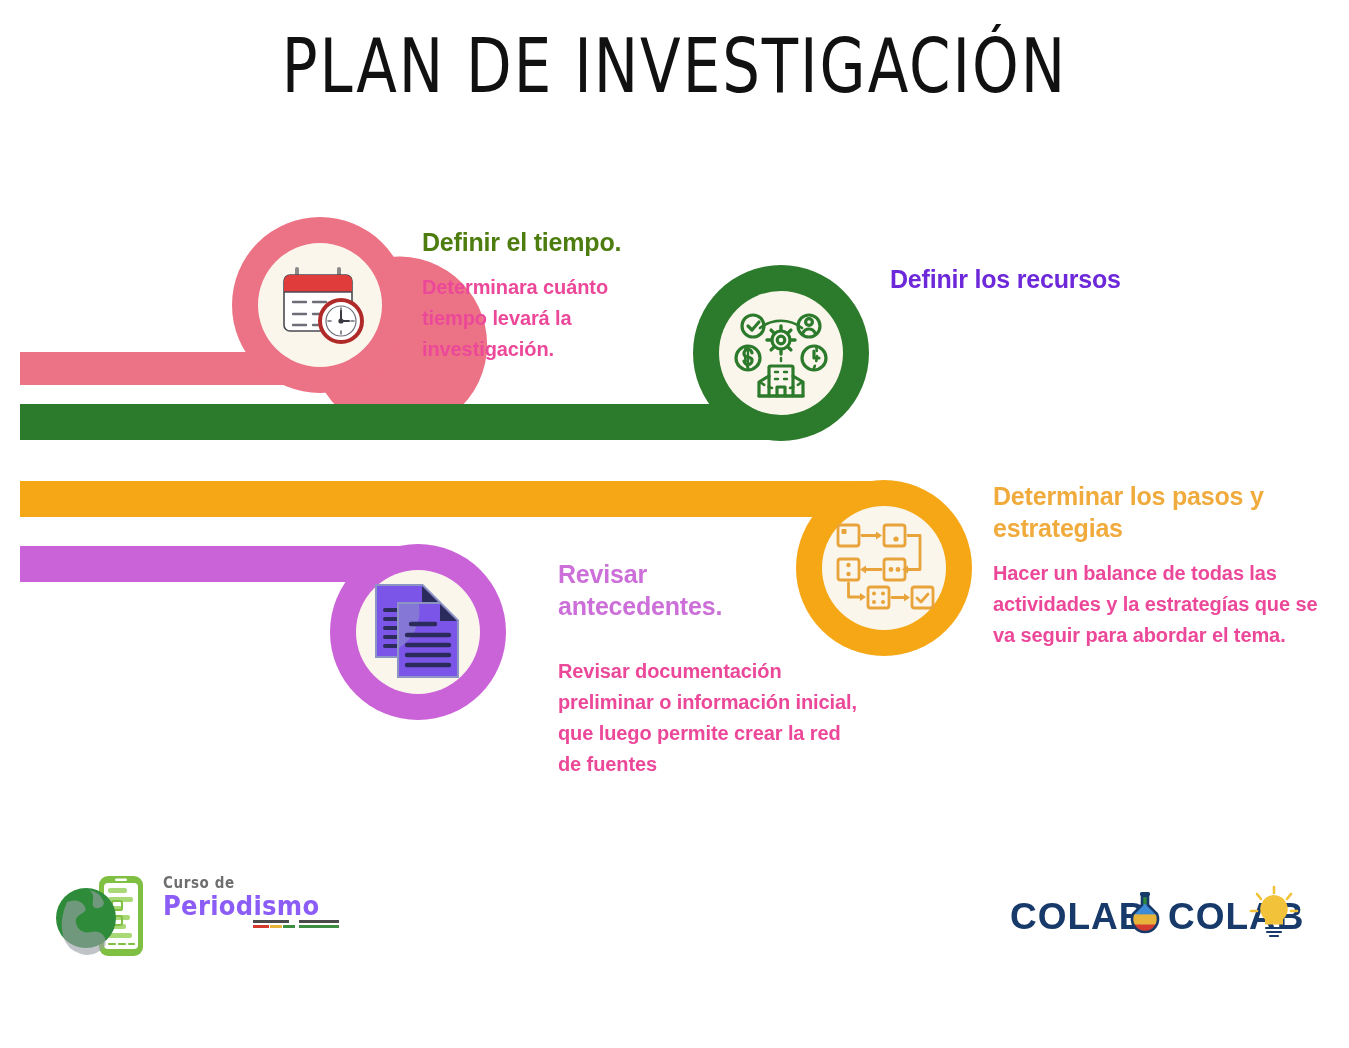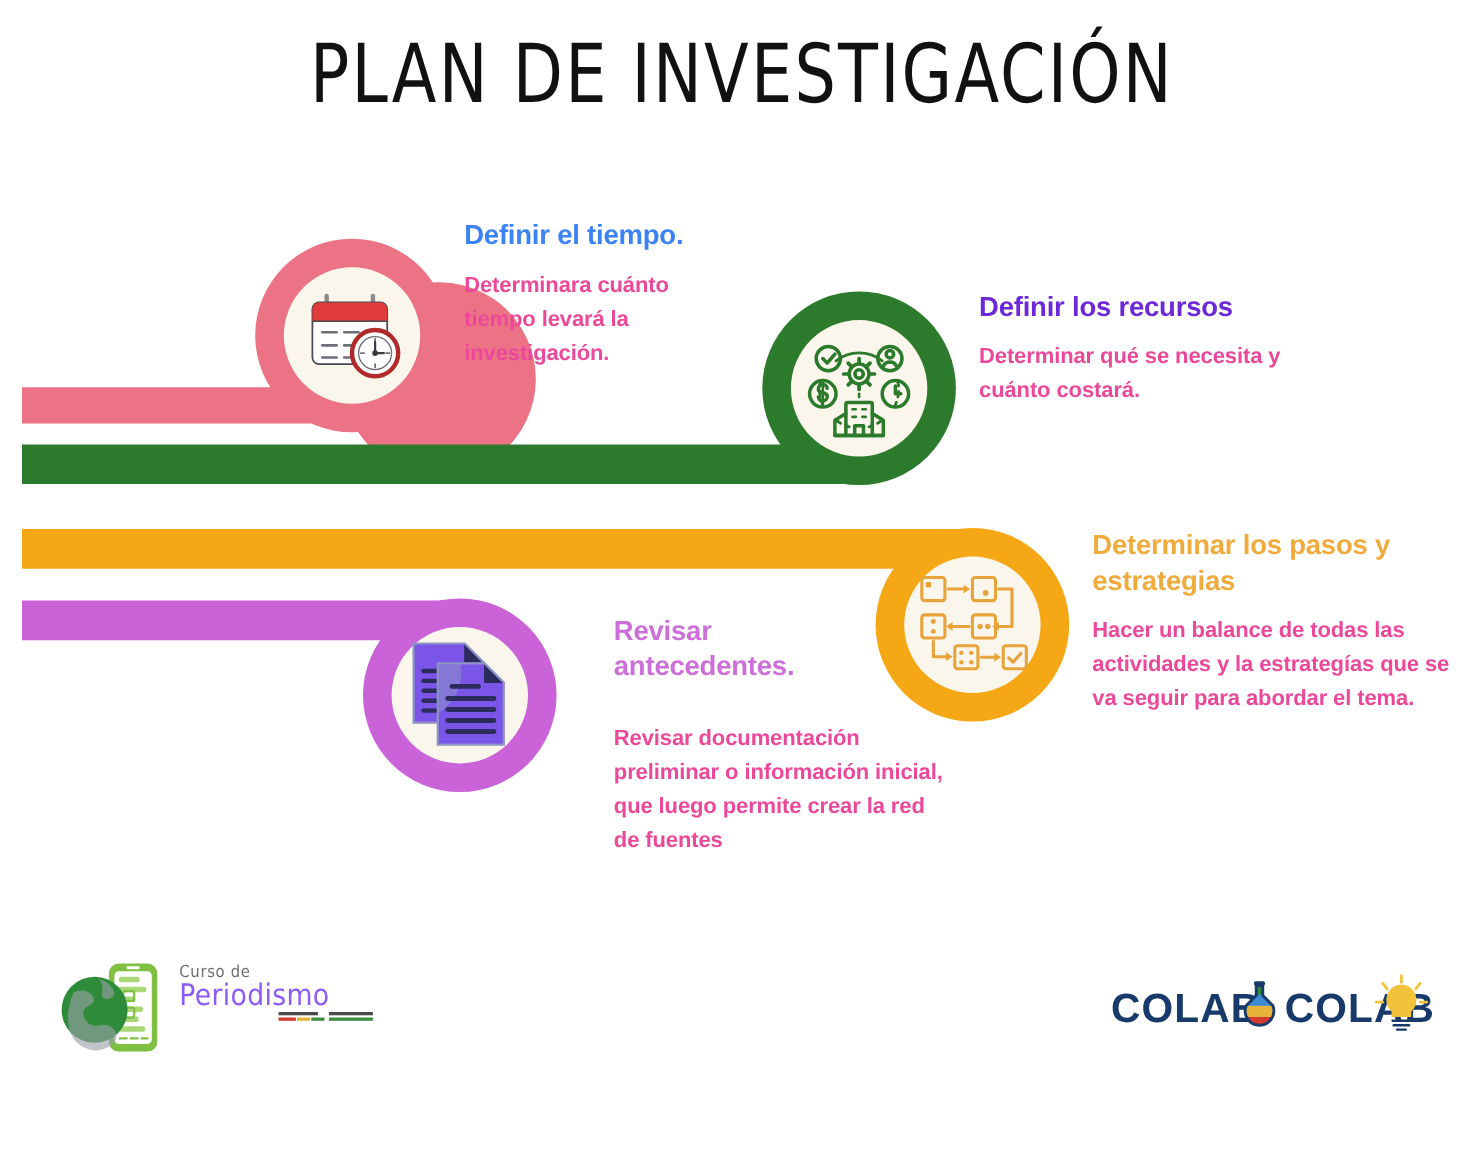--- a/index.html
+++ b/index.html
@@ -42,21 +42,21 @@
     letter-spacing:-0.2px;
   }
   .body{
     font-size:20px;font-weight:bold;line-height:1.55;color:#ec4899;
     margin:0;letter-spacing:-0.1px;
   }
 
   
   .logo-left{position:absolute;left:55px;top:874px;width:300px;height:84px;}
   .logo-right{position:absolute;left:1010px;top:888px;width:290px;height:70px;}
-  .cpm-text{position:absolute;left:108px;top:2px;width:210px;}
+  .cpm-text{position:absolute;left:108px;top:2px;width:210px;font-weight:bold;}
   .cpm-curso{
     font-family:"DejaVu Sans Condensed","DejaVu Sans",sans-serif;
     font-size:15px;color:#6e6e6e;letter-spacing:.6px;line-height:1;
   }
   .cpm-l1,.cpm-l2{
     font-family:"DejaVu Sans Condensed","DejaVu Sans",sans-serif;
     font-size:27px;color:#8b5cf6;letter-spacing:.3px;line-height:1.08;
     white-space:nowrap;
   }
   .colab{
@@ -248,27 +248,26 @@
           <line x1="42" y1="59" x2="84" y2="59"></line>
           <line x1="42" y1="69" x2="84" y2="69"></line>
           <line x1="42" y1="79" x2="84" y2="79"></line>
           <line x1="42" y1="89" x2="84" y2="89"></line>
         </g>
       </svg>
     </div>
   </div>
 
   <div class="block" style="left:422px;top:198px;width:290px;">
-    <div class="head" style="color:#3b82f6;">Definir el tiempo.</div>
+    <div class="head" style="color:#4d7c0f;margin-top:28px;">Definir el tiempo.</div>
     <div class="body" style="width:240px;">Determinara cuánto tiempo levará la investigación.</div>
   </div>
 
   <div class="block" style="left:890px;top:263px;width:330px;">
     <div class="head" style="color:#6d28d9;">Definir los recursos</div>
-    <div class="body" style="width:320px;">Determinar qué se necesita y cuánto costará.</div>
   </div>
 
   <div class="block" style="left:993px;top:480px;width:330px;">
     <div class="head" style="color:#F0AB3C;width:290px;">Determinar los pasos y estrategias</div>
     <div class="body" style="width:330px;">Hacer un balance de todas las actividades y la estrategías que se va seguir para abordar el tema.</div>
   </div>
 
   <div class="block" style="left:513px;top:558px;width:320px;margin-left:45px;">
     <div class="head" style="color:#CC6FD9;width:180px;margin-bottom:34px;">Revisar antecedentes.</div>
     <div class="body" style="width:310px;">Revisar documentación preliminar o información inicial, que luego permite crear la red de fuentes</div>

